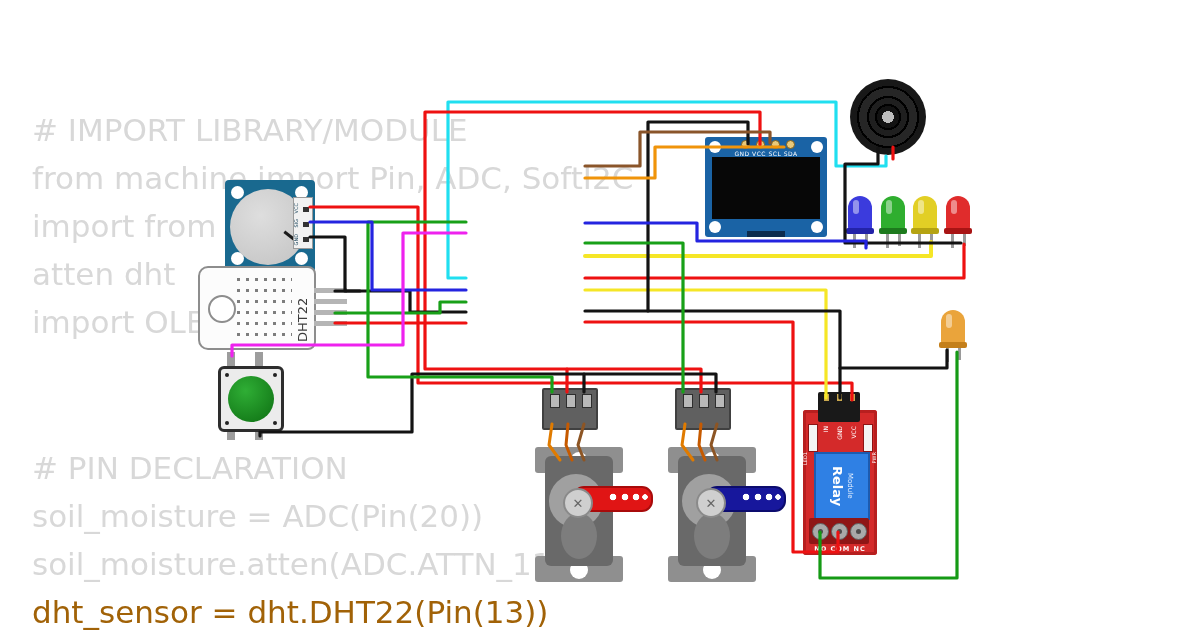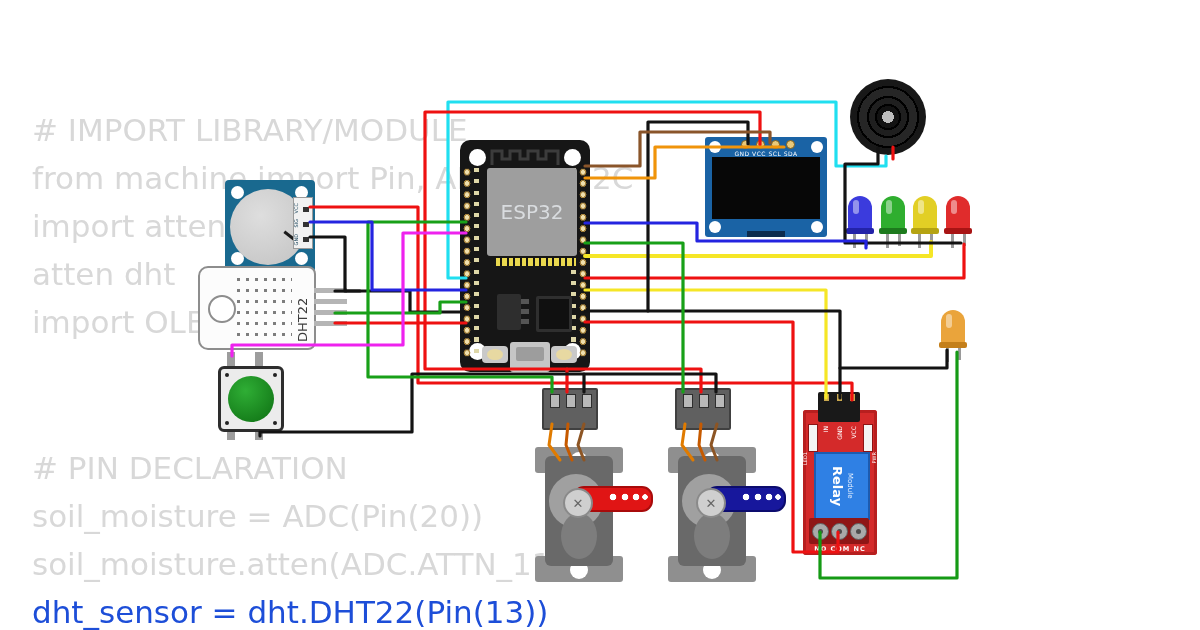--- a/index.html
+++ b/index.html
@@ -98,29 +98,29 @@
   .relay-tlab{position:absolute;left:0;top:135px;width:74px;text-align:center;font-size:6.5px;font-weight:bold;color:#fff;letter-spacing:1px;}
 </style>
 </head>
 <body>
 
 <div id="canvas">
 
   <div id="code-block-1">
       <div class="code-line" style="left: 32px; top: 112px; color: rgb(216, 216, 216);"># IMPORT LIBRARY/MODULE</div>
       <div class="code-line" style="left: 32px; top: 160px; color: rgb(216, 216, 216);">from machine import Pin, ADC, SoftI2C</div>
-      <div class="code-line" style="left: 32px; top: 208px; color: rgb(216, 216, 216);">import atten</div>
+      <div class="code-line" style="left: 32px; top: 208px; color: rgb(216, 216, 216);">import from</div>
       <div class="code-line" style="left: 32px; top: 256px; color: rgb(216, 216, 216);">atten dht</div>
       <div class="code-line" style="left: 32px; top: 304px; color: rgb(216, 216, 216);">import OLED</div>
     </div>
   <div id="code-block-2">
       <div class="code-line" style="left: 32px; top: 450px; color: rgb(216, 216, 216);"># PIN DECLARATION</div>
       <div class="code-line" style="left: 32px; top: 498px; color: rgb(216, 216, 216);">soil_moisture = ADC(Pin(20))</div>
       <div class="code-line" style="left: 32px; top: 546px; color: rgb(216, 216, 216);">soil_moisture.atten(ADC.ATTN_11DB)</div>
-      <div class="code-line" style="left: 32px; top: 594px; color: #1d4ed8;">dht_sensor = dht.DHT22(Pin(13))</div>
+      <div class="code-line" style="left: 32px; top: 594px; color: #a16207;">dht_sensor = dht.DHT22(Pin(13))</div>
     </div>
 
   <div class="comp pot-board">
     <div class="hole" style="left:6px;top:6px;width:13px;height:13px;"></div>
     <div class="hole" style="left:70px;top:6px;width:13px;height:13px;"></div>
     <div class="hole" style="left:6px;top:72px;width:13px;height:13px;"></div>
     <div class="hole" style="left:70px;top:72px;width:13px;height:13px;"></div>
     <div class="knob">
       <div class="knob-pointer"></div>
     </div>
@@ -149,42 +149,20 @@
   <div class="pbtn-leg" style="left:227px;top:425px;"></div>
   <div class="pbtn-leg" style="left:255px;top:425px;"></div>
   <div class="comp pbtn">
     <div class="pbtn-cap"></div>
     <div class="pbtn-dot" style="left:4px;top:4px;"></div>
     <div class="pbtn-dot" style="right:4px;top:4px;"></div>
     <div class="pbtn-dot" style="left:4px;bottom:4px;"></div>
     <div class="pbtn-dot" style="right:4px;bottom:4px;"></div>
   </div>
 
-  <div class="comp esp-board">
-    <div class="hole" style="left:9px;top:9px;width:17px;height:17px;"></div>
-    <div class="hole" style="left:104px;top:9px;width:17px;height:17px;"></div>
-    <div class="hole" style="left:9px;top:203px;width:17px;height:17px;"></div>
-    <div class="hole" style="left:104px;top:203px;width:17px;height:17px;"></div>
-    <svg class="abs" style="left:30px;top:5px;" width="70" height="22" viewBox="0 0 70 22">
-      <path d="M2 20 V6 H12 V14 H20 V6 H30 V14 H38 V6 H48 V14 H56 V6 H68 V20" fill="none" stroke="#3c3c3c" stroke-width="3"></path>
-    </svg>
-    <div class="pincol" style="left:2px;"></div>
-    <div class="pincol" style="left:118px;"></div>
-    <div class="padstrip" style="left:14px;"></div>
-    <div class="padstrip" style="left:111px;"></div>
-    <div class="esp-shield">
-      <span>ESP32</span>
-    </div>
-    <div class="ystrip"></div>
-    <div class="vreg"></div>
-    <div class="qfn"></div>
-    <div class="esp-btn" style="left:22px;"></div>
-    <div class="esp-btn" style="left:91px;"></div>
-    <div class="usb"></div>
-  </div>
 
   <div class="comp oled-board">
     <div class="oled-pins">
       <div class="oled-pin"></div>
       <div class="oled-pin"></div>
       <div class="oled-pin"></div>
       <div class="oled-pin"></div>
     </div>
     <div class="oled-lab">GND VCC SCL SDA</div>
     <div class="hole" style="left:4px;top:4px;width:12px;height:12px;"></div>

